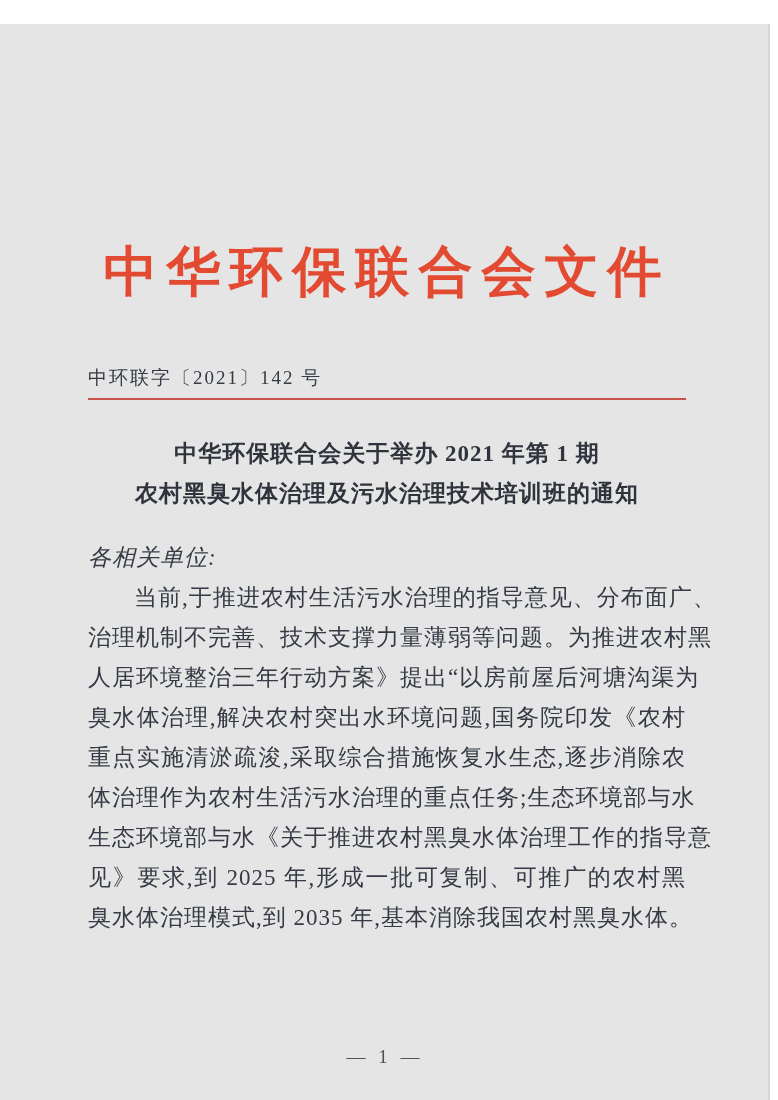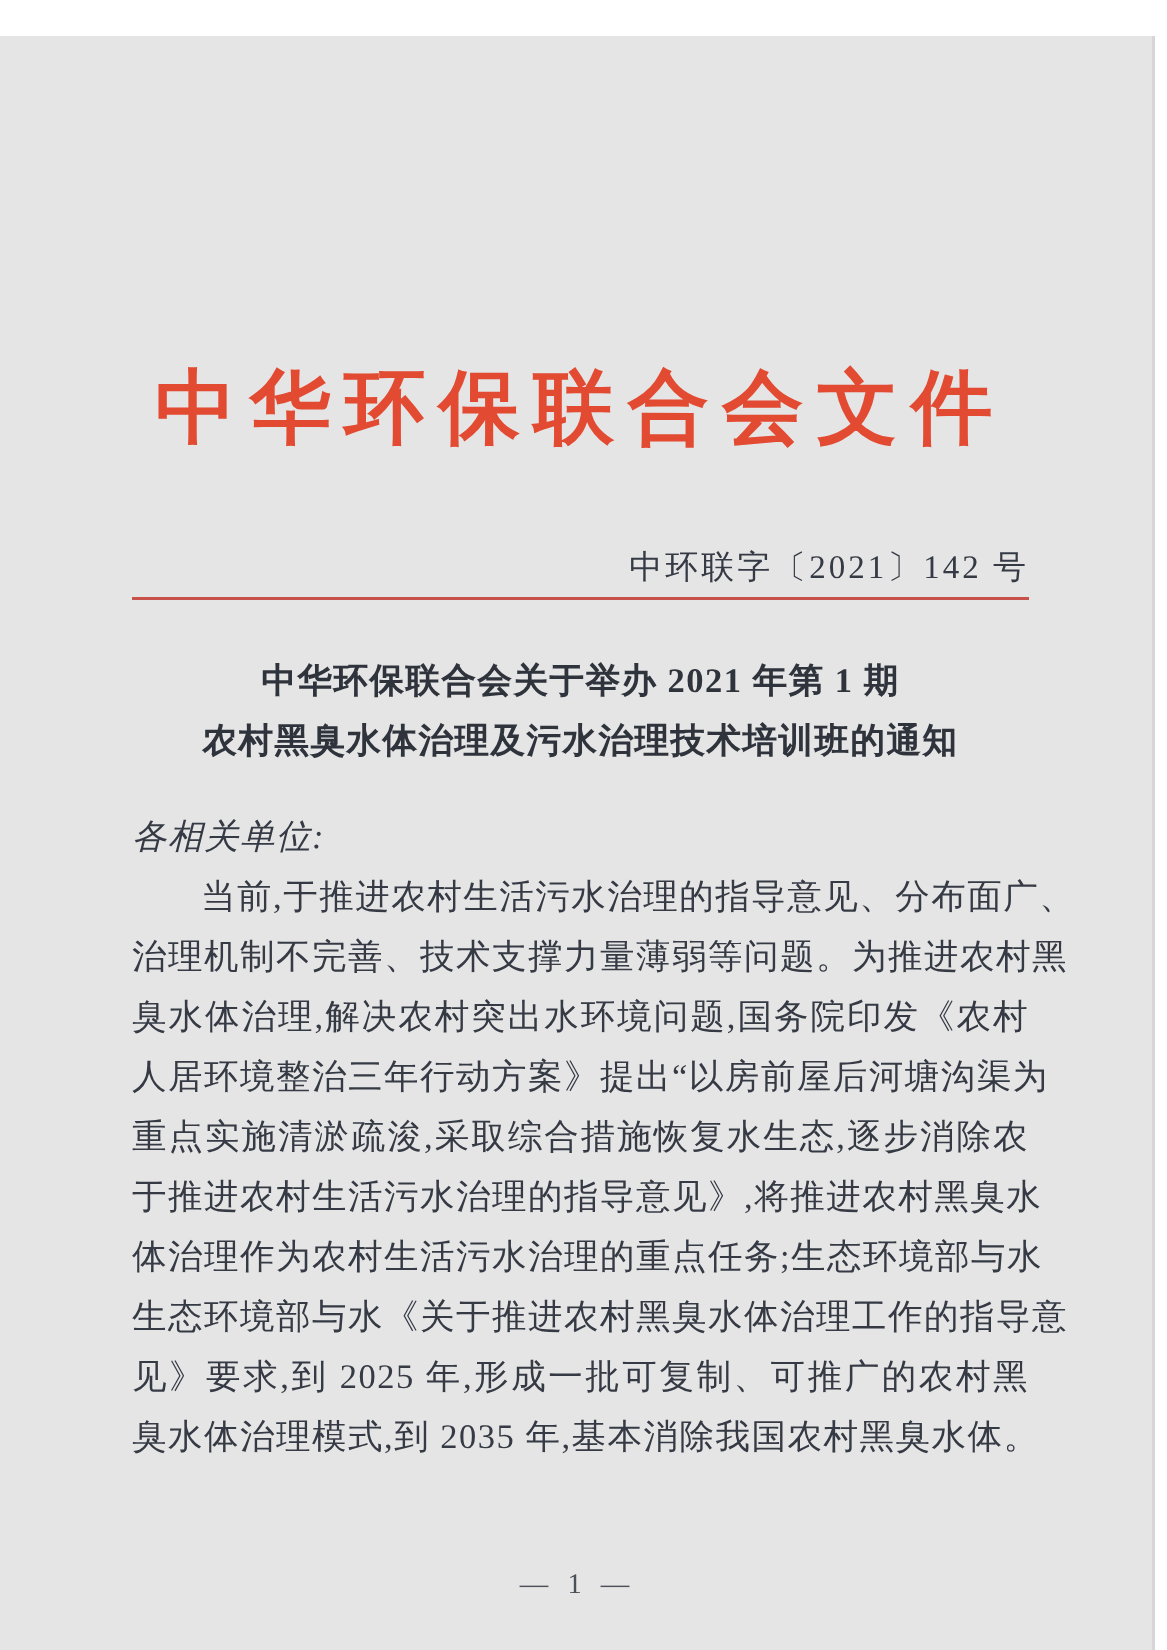--- a/index.html
+++ b/index.html
@@ -36,22 +36,22 @@
     text-align: center;
     font-size: 54px;
     line-height: 60px;
     font-weight: bold;
     letter-spacing: 9px;
     color: #e24b32;
     white-space: nowrap;
   }
   .doc-number {
     margin-top: 62px;
-    text-align: right;
-    font-size: 22px;
+    text-align: left;
+    font-size: 19px;
     line-height: 28px;
     letter-spacing: 2px;
     color: #353a44;
   }
   .red-rule {
     margin-top: 6px;
     height: 2px;
     width: 100%;
     background: #c8524a;
   }
@@ -110,24 +110,23 @@
 
     <div class="doc-title">
       <div>中华环保联合会关于举办 2021 年第 1 期</div>
       <div>农村黑臭水体治理及污水治理技术培训班的通知</div>
     </div>
 
     <div class="body-block">
       <div class="salutation">各相关单位:</div>
       <div class="body-line indent">当前,于推进农村生活污水治理的指导意见、分布面广、</div>
       <div class="body-line">治理机制不完善、技术支撑力量薄弱等问题。为推进农村黑</div>
+      <div class="body-line">人居环境整治三年行动方案》提出“以房前屋后河塘沟渠为</div>
       <div class="body-line">臭水体治理,解决农村突出水环境问题,国务院印发《农村</div>
-      <div class="body-line">人居环境整治三年行动方案》提出“以房前屋后河塘沟渠为</div>
       <div class="body-line">重点实施清淤疏浚,采取综合措施恢复水生态,逐步消除农</div>
-      <div class="body-line">于推进农村生活污水治理的指导意见》,将推进农村黑臭水</div>
       <div class="body-line">体治理作为农村生活污水治理的重点任务;生态环境部与水</div>
       <div class="body-line">生态环境部与水《关于推进农村黑臭水体治理工作的指导意</div>
       <div class="body-line">见》要求,到 2025 年,形成一批可复制、可推广的农村黑</div>
       <div class="body-line">臭水体治理模式,到 2035 年,基本消除我国农村黑臭水体。</div>
     </div>
 
   </div>
 
   <div class="page-number">— 1 —</div>
 </div>

